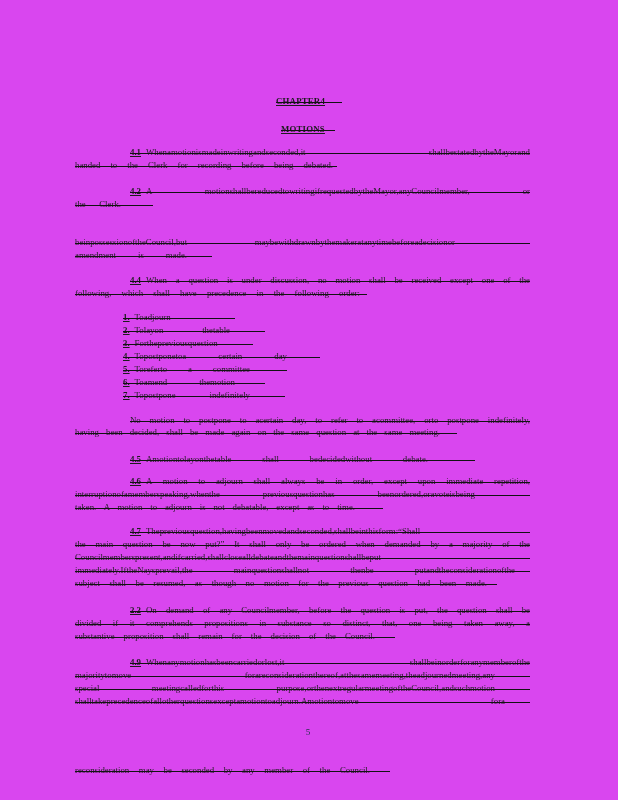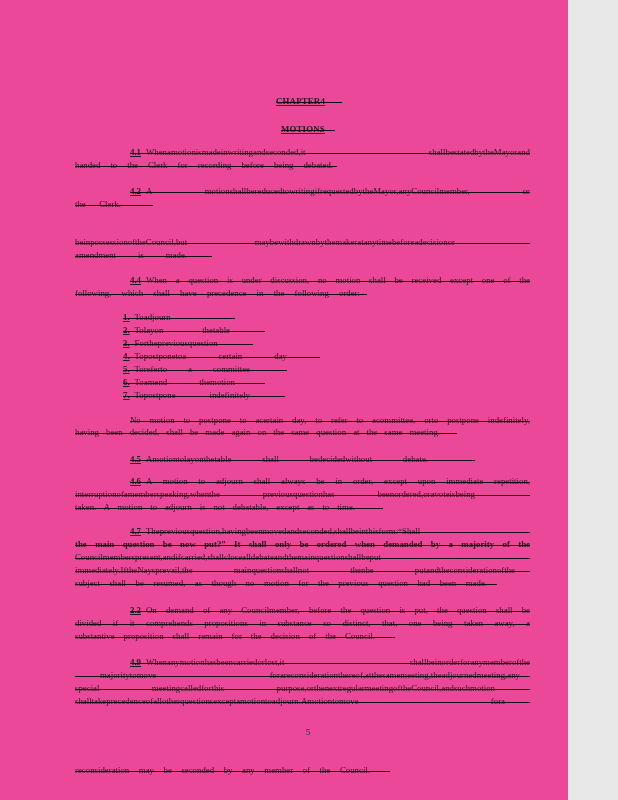--- a/index.html
+++ b/index.html
@@ -1,17 +1,17 @@
 <!DOCTYPE html>
 <html><head>
 <meta charset="utf-8">
 <style>
   html,body{margin:0;padding:0;}
   body{background:#e8e8e8;font-family:"Liberation Serif",serif;}
-  .page{position:relative;width:568px;height:800px;background:#ec4899;overflow:hidden;}
+  .page{position:relative;width:618px;height:800px;background:#d946ef;overflow:hidden;}
   .line{position:absolute;height:13px;overflow:hidden;font-size:8.8px;line-height:13px;color:#1c1c1c;}
   .line::after{content:"";position:absolute;left:0;top:7px;width:100%;height:1px;background:#121212;}
   .tw{display:flex;}
   .num{white-space:pre;margin-right:5px;flex:0 0 auto;}
   .snum{font-weight:bold;text-decoration:underline;}
   .rest{flex:1 1 auto;text-align:justify;text-align-last:justify;}
   .single{flex:1 1 auto;text-align:justify;text-align-last:justify;}
   .heading .htext{font-weight:bold;text-decoration:underline;letter-spacing:.2px;}
   .pageno{position:absolute;left:296px;top:726px;width:24px;height:13px;text-align:center;font-size:9px;line-height:13px;color:#22324a;}
 </style>
@@ -148,21 +148,21 @@
       </div>
     </div>
 
   <div class="line" style="left:130px;top:525px;width:400px;">
       <div class="tw" style="width:330px;">
         <span class="num snum">4.7</span>
         <span class="rest">Thepreviousquestion,havingbeenmovedandseconded,shallbeinthisform:“Shall</span>
       </div>
     </div>
   <div class="line" style="left:75px;top:538px;width:455px;">
-      <div class="tw" style="width:455px;font-weight:bold;">
+      <div class="tw" style="width:455px;">
         <span class="single">the main question be now put?” It shall only be ordered when demanded by a majority of the</span>
       </div>
     </div>
   <div class="line" style="left:75px;top:551px;width:455px;">
       <div class="tw" style="width:400px;">
         <span class="single">Councilmemberspresent,andifcarried,shallclosealldebateandthemainquestionshallbeput</span>
       </div>
     </div>
   <div class="line" style="left:75px;top:564px;width:455px;">
       <div class="tw" style="width:440px;">
@@ -192,21 +192,21 @@
       </div>
     </div>
 
   <div class="line" style="left:130px;top:656px;width:400px;">
       <div class="tw" style="width:400px;">
         <span class="num snum">4.9</span>
         <span class="rest">Whenanymotionhasbeencarriedorlost,it shallbeinorderforanymemberofthe</span>
       </div>
     </div>
   <div class="line" style="left:75px;top:669px;width:455px;">
-      <div class="tw" style="width:420px;margin-left:25px;">
+      <div class="tw" style="width:420px;">
         <span class="single">majoritytomove forareconsiderationthereof,atthesamemeeting,theadjournedmeeting,any</span>
       </div>
     </div>
   <div class="line" style="left:75px;top:682px;width:455px;">
       <div class="tw" style="width:420px;">
         <span class="single">special meetingcalledforthis purpose,orthenextregularmeetingoftheCouncil,andsuchmotion</span>
       </div>
     </div>
   <div class="line" style="left:75px;top:695px;width:455px;">
       <div class="tw" style="width:430px;">

